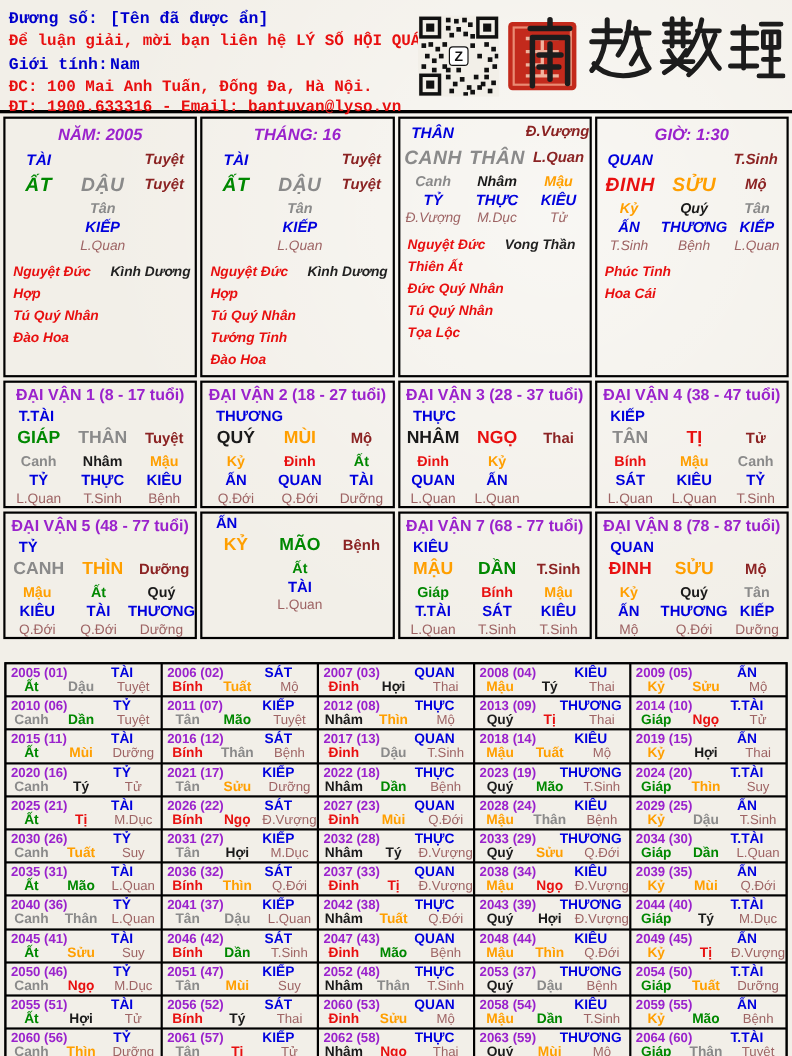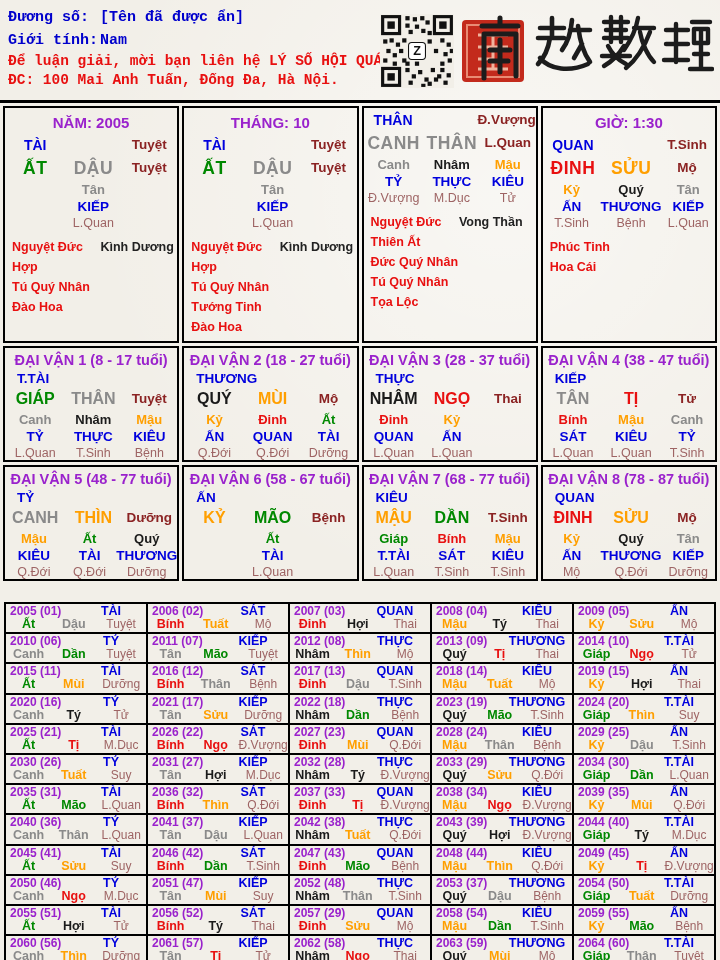--- a/index.html
+++ b/index.html
@@ -15,21 +15,21 @@
   
   .header{position:relative;height:100px;border-bottom:3px solid #000;}
   .hleft{position:absolute;left:8px;top:6px;}
   .hline{font-weight:bold;white-space:nowrap;font-family:Liberation Mono, monospace;}
   .hline.blue{color:#0000cc;font-size:15px;line-height:23px;}
   .hline.red{color:#e81010;font-size:14.5px;line-height:18.5px;}
   .hlabel{display:inline-block;min-width:92px;}
   .qr{position:absolute;left:380px;top:14px;width:74px;height:74px;}
   .callig{position:absolute;left:458px;top:4px;width:256px;height:88px;}
   
-  .pillars{display:grid;grid-template-columns:repeat(4,1fr);gap:3px;padding:3px 3px 0 3px;}
+  .pillars{display:grid;grid-template-columns:repeat(4,1fr);gap:3px;padding:3px 3px 0 3px;font-style:italic;}
   .pbox{border:2px solid #000;height:233px;background:transparent;overflow:hidden;}
   .ptitle{color:#9a22cc;font-weight:bold;font-size:15px;text-align:center;margin-top:5px;line-height:20px;}
   .grid3{display:grid;grid-template-columns:1.08fr 1fr 1fr;align-items:center;}
   .godline{margin-top:2px;line-height:20px;}
   .god{color:#0000dd;font-weight:bold;font-size:14px;text-align:center;}
   .stageB{color:#8b2323;font-weight:bold;font-size:13.5px;text-align:center;}
   .mainline{margin-top:2px;line-height:22px;}
   .bigstem{font-weight:bold;font-size:17.5px;text-align:center;letter-spacing:.5px;}
   .hid{margin-top:3px;}
   .hcol{text-align:center;}
@@ -58,23 +58,24 @@
   .yc-stage{color:#9e6464;font-size:12px;text-align:center;}
 </style>
 </head>
 <body>
 
 <div class="page">
 
   <div class="header">
     <div class="hleft">
       <div class="hline blue"><span class="hlabel">Đương số:</span><span>[Tên đã được ẩn]</span></div>
+      <div class="hline red">Để luận giải, mời bạn liên hệ LÝ SỐ HỘI QUÁN.</div>
       <div class="hline blue"><span class="hlabel">Giới tính:</span><span>Nam</span></div>
-      <div class="hline red">Để luận giải, mời bạn liên hệ LÝ SỐ HỘI QUÁN.</div>
       <div class="hline red">ĐC: 100 Mai Anh Tuấn, Đống Đa, Hà Nội.</div>
+      <div class="hline red">ĐT: 1900.633316 - Email: bantuvan@lyso.vn</div>
     </div>
 
     <svg class="qr" viewBox="0 0 70 70">
       <rect x="0" y="0" width="70" height="70" fill="#f2efe8"></rect>
       <g fill="#111">
         <rect x="1" y="1" width="19" height="19"></rect>
           <rect x="50" y="1" width="19" height="19"></rect>
           <rect x="1" y="50" width="19" height="19"></rect>
       </g>
       <g fill="#f2efe8">
@@ -184,21 +185,21 @@
             <div>Nguyệt Đức Hợp</div>
             <div>Tú Quý Nhân</div>
             <div>Đào Hoa</div>
           </div>
           <div class="sblk">
             <div>Kình Dương</div>
           </div>
         </div>
       </div>
       <div class="pbox">
-        <div class="ptitle">THÁNG: 10</div>
+        <div class="ptitle">THÁNG: 16</div>
         <div class="grid3 godline">
           <div class="god">TÀI</div>
           <div></div>
           <div class="stageB">Tuyệt</div>
         </div>
         <div class="grid3 mainline">
           <div class="bigstem" style="color: rgb(0, 136, 0);">ẤT</div>
           <div class="bigstem" style="color: rgb(138, 138, 138);">DẬU</div>
           <div class="stageB">Tuyệt</div>
         </div>
@@ -420,21 +421,20 @@
             <div class="hstage">Q.Đới</div>
           </div>
           <div class="hcol" style="grid-column: 3;">
             <div class="hstem" style="color: rgb(26, 26, 26);">Quý</div>
             <div class="hgod">THƯƠNG</div>
             <div class="hstage">Dưỡng</div>
           </div>
         </div>
       </div>
       <div class="dvbox">
-        <div class="dvtitle">ĐẠI VẬN 6 (58 - 67 tuổi)</div>
         <div class="dvgod">ẤN</div>
         <div class="grid3 dvmain">
           <div class="dvstem" style="color: rgb(255, 159, 0);">KỶ</div>
           <div class="dvstem" style="color: rgb(0, 136, 0);">MÃO</div>
           <div class="stageB">Bệnh</div>
         </div>
         <div class="grid3 hid">
           <div class="hcol" style="grid-column: 2;">
             <div class="hstem" style="color: rgb(0, 136, 0);">Ất</div>
             <div class="hgod">TÀI</div>
@@ -1064,21 +1064,21 @@
           <span class="yc-god">SÁT</span>
         </div>
         <div class="yc-bot">
           <span class="yc-stem" style="color: rgb(232, 16, 16);">Bính</span>
           <span class="yc-branch" style="color: rgb(26, 26, 26);">Tý</span>
           <span class="yc-stage">Thai</span>
         </div>
       </div>
       <div class="ycell">
         <div class="yc-top">
-          <span class="yc-year">2057 (29)</span>
+          <span class="yc-year">2060 (53)</span>
           <span class="yc-god">QUAN</span>
         </div>
         <div class="yc-bot">
           <span class="yc-stem" style="color: rgb(232, 16, 16);">Đinh</span>
           <span class="yc-branch" style="color: rgb(255, 159, 0);">Sửu</span>
           <span class="yc-stage">Mộ</span>
         </div>
       </div>
       <div class="ycell">
         <div class="yc-top">

